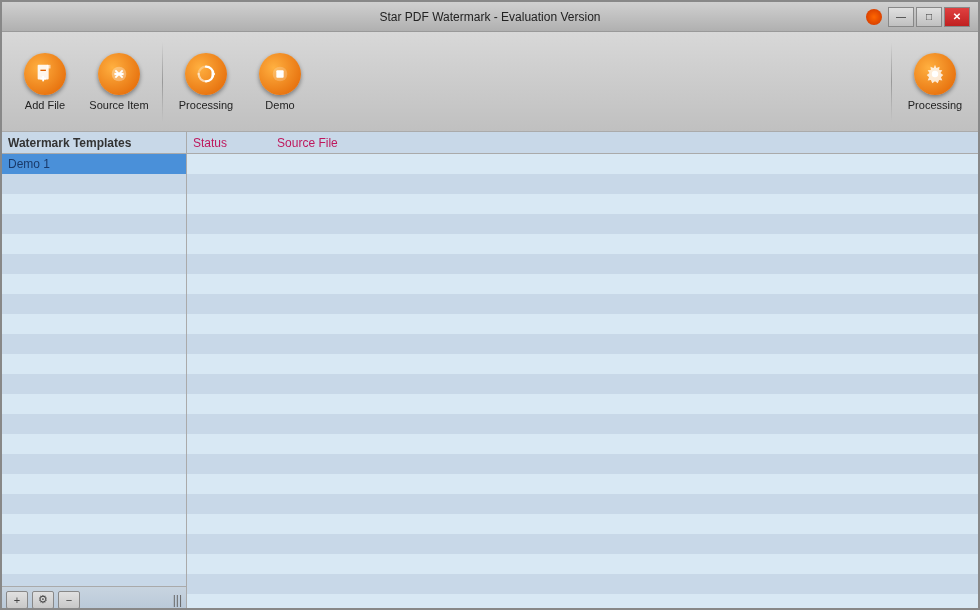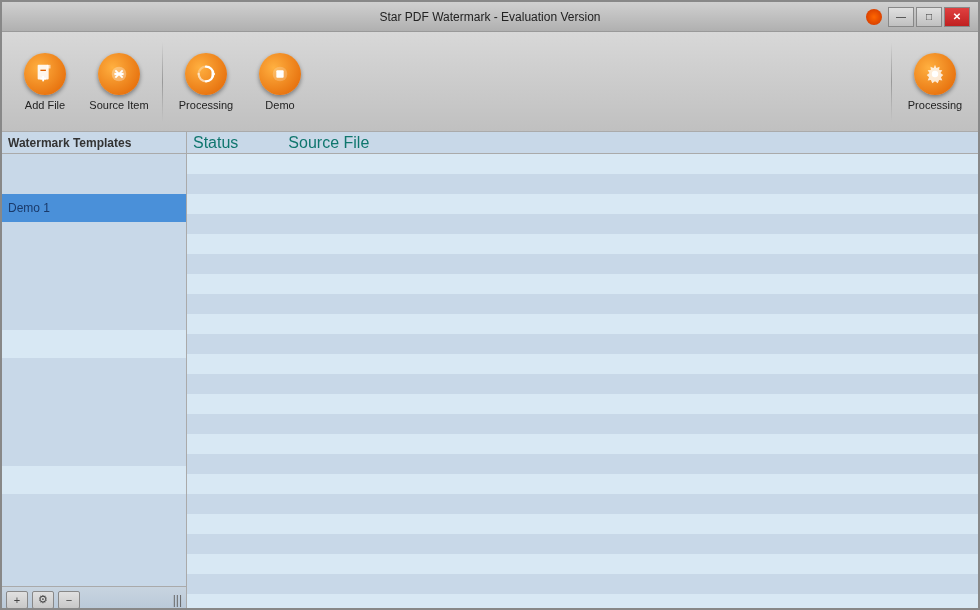--- a/index.html
+++ b/index.html
@@ -140,27 +140,26 @@
       padding: 0 6px;
       font-size: 12px;
       color: #333;
       font-weight: 700;
     }
     .list-area {
       flex: 1;
       overflow-y: auto;
     }
     .list-item {
-      height: 28px;
+      height: 20px;
       display: flex;
       align-items: center;
       padding: 0 6px;
       font-size: 12px;
       cursor: pointer;
-      margin-top: 40px;
     }
     .list-item.selected {
       background: #4a90d9;
       color: #1a3a6a;
     }
     .list-item.even {
       background: #d8e8f4;
     }
     .list-item.odd {
       background: #c8d8e8;
@@ -203,22 +202,22 @@
     .right-header {
       height: 22px;
       background: #c8d8e8;
       border-bottom: 1px solid #aaa;
       display: flex;
       align-items: center;
       padding: 0 6px;
       gap: 50px;
     }
     .col-header {
-      font-size: 16px;
-      color: #0f766e;
+      font-size: 12px;
+      color: #be185d;
       font-weight: 500;
     }
     .right-list-area {
       flex: 1;
       overflow-y: auto;
     }
     .right-row {
       height: 20px;
     }
     .right-row.even {

